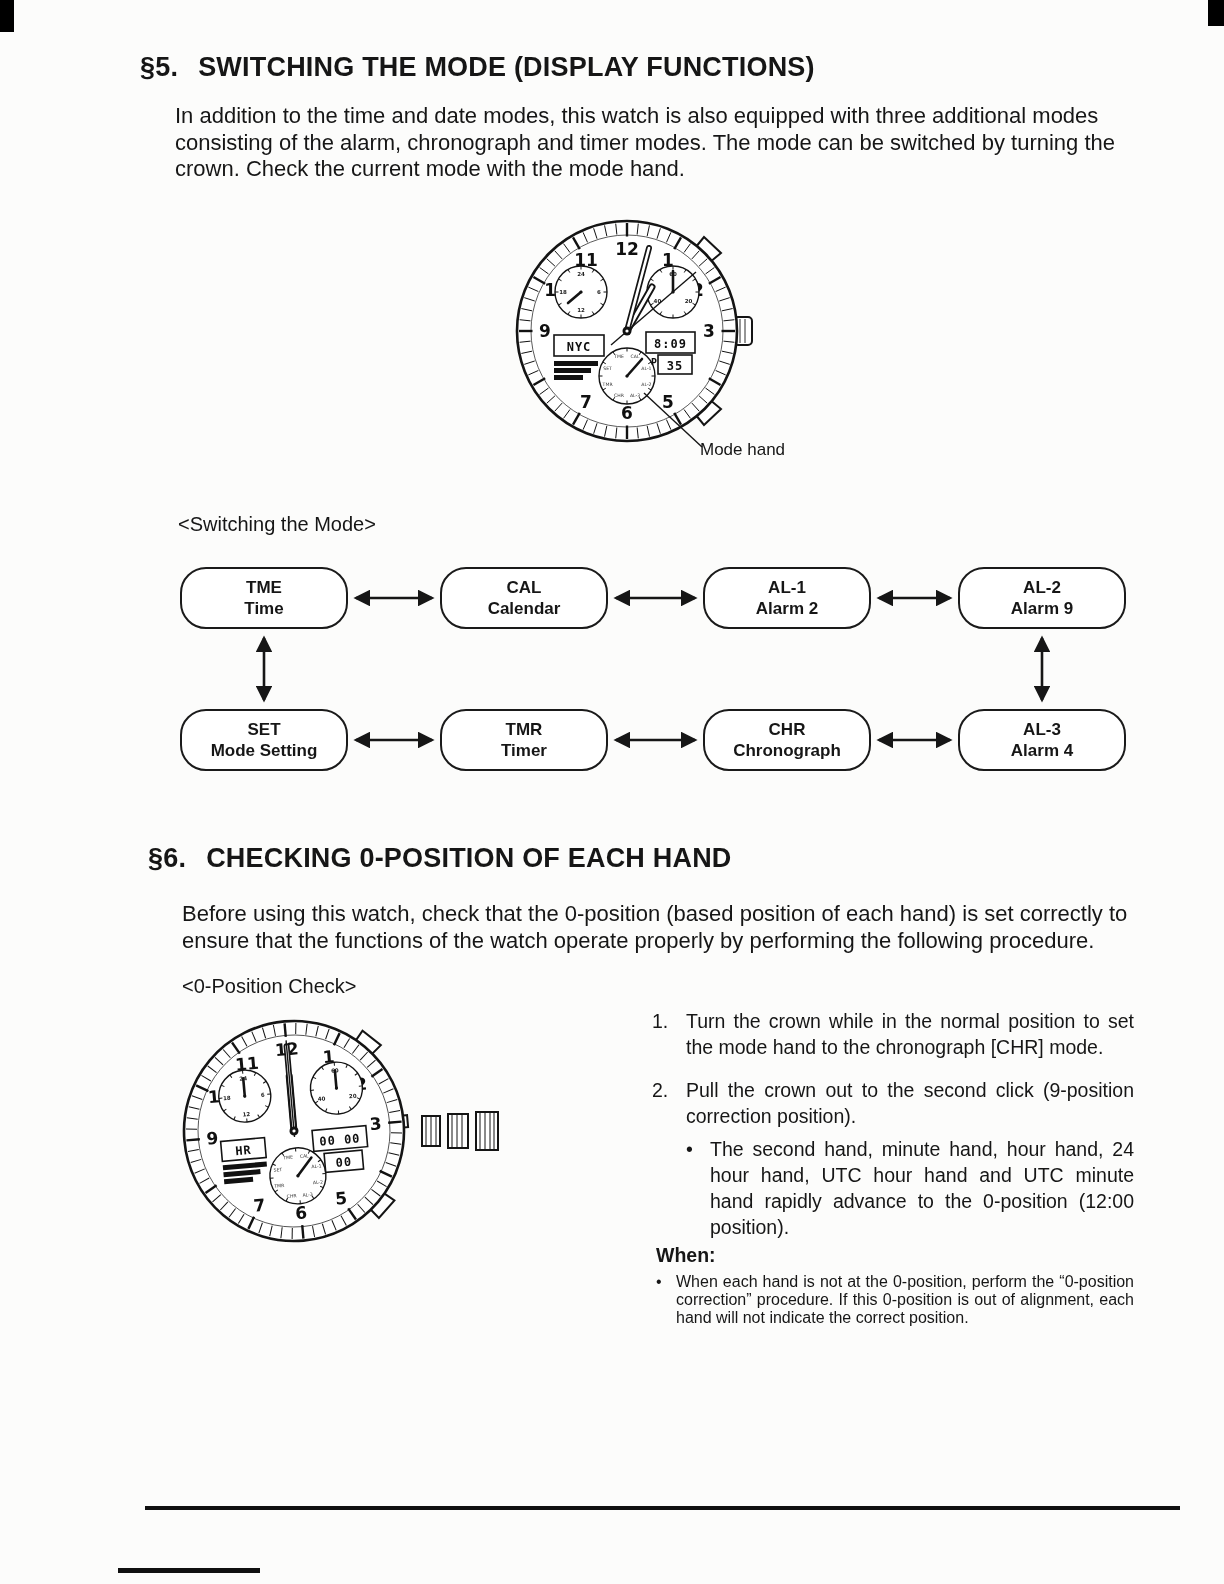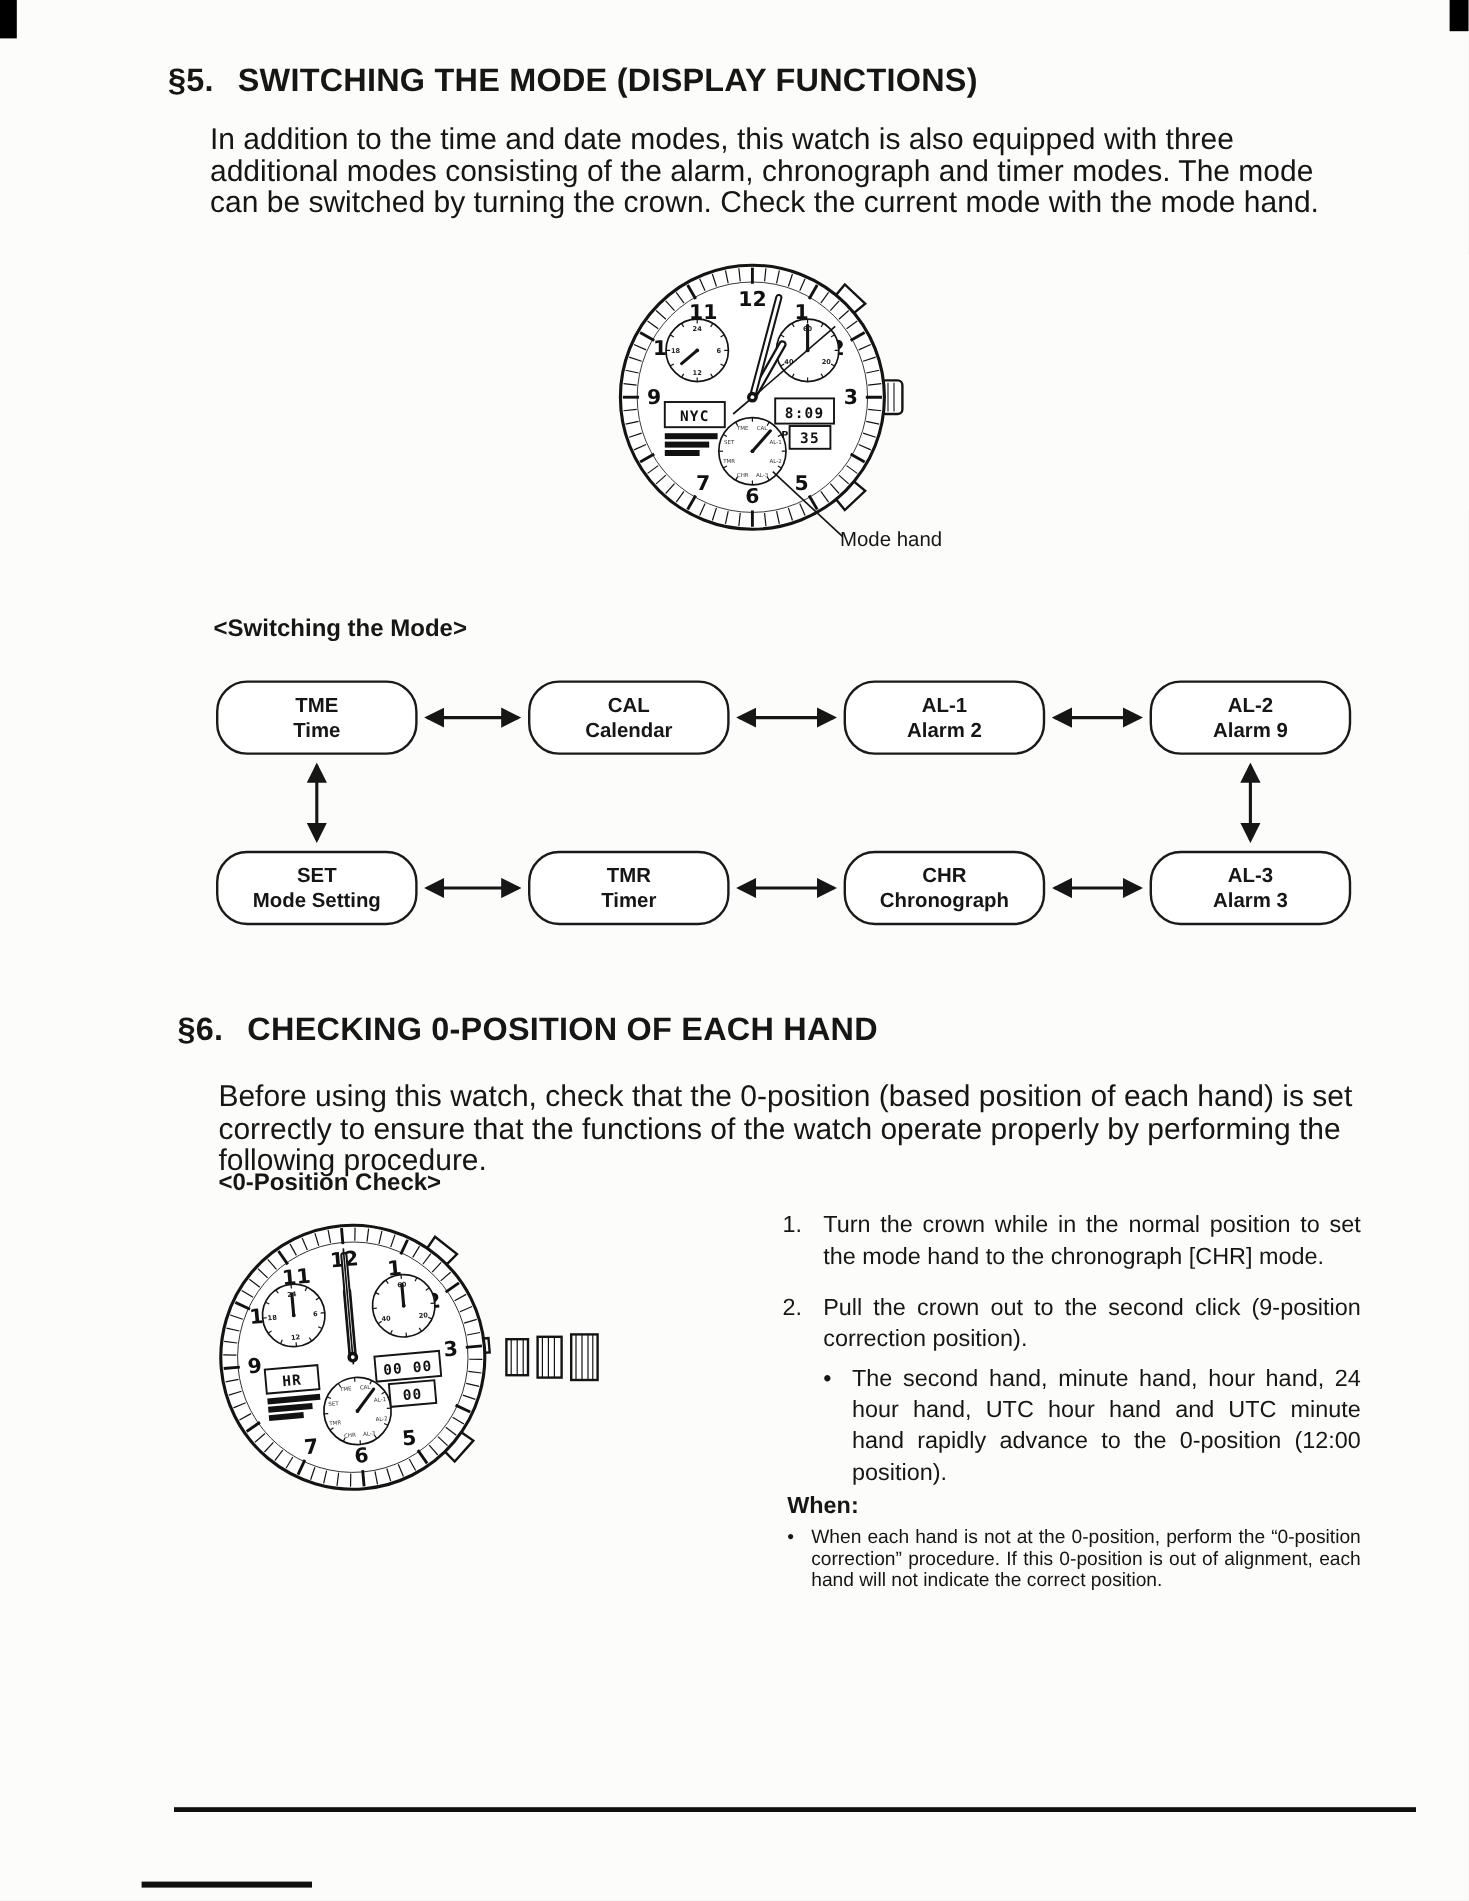--- a/index.html
+++ b/index.html
@@ -1,22 +1,22 @@
 <!DOCTYPE html>
 <html><head>
 <meta charset="utf-8">
 <style>
   *{margin:0;padding:0;box-sizing:border-box}
   html,body{background:#e9e9e9}
   .page{position:relative;width:1224px;height:1584px;background:#fcfcfb;
         font-family:"Liberation Sans",sans-serif;color:#161616;overflow:hidden}
   .abs{position:absolute}
   .h1{display:flex;gap:20px;font-weight:bold;font-size:27px;letter-spacing:.2px}
-  .body-text{font-size:25px;line-height:26.5px}
-  .subhead{font-weight:bold;font-size:20px}
+  .body-text{font-size:22px;line-height:26.5px}
+  .subhead{font-weight:normal;font-size:20px}
   
   .fbox{position:absolute;width:168px;height:62px;border:2.6px solid #1a1a1a;border-radius:26px;
         display:flex;flex-direction:column;align-items:center;justify-content:center;
         font-weight:bold;font-size:17px;line-height:21px;background:#fff;text-align:center}
   .fl{stroke:#161616;stroke-width:2.6}
   
   .cfill{fill:#fff;stroke:#141414;stroke-width:2}
   .hair{stroke:#141414;stroke-width:.9}
   .dialring{fill:#fff;stroke:#141414;stroke-width:2.6}
   .hairline{fill:none;stroke:#141414;stroke-width:.7}
@@ -283,21 +283,21 @@
     <div class="fbox" style="left:260px;top:149px">
       <div>TMR</div>
       <div>Timer</div>
     </div>
     <div class="fbox" style="left:523px;top:149px">
       <div>CHR</div>
       <div>Chronograph</div>
     </div>
     <div class="fbox" style="left:778px;top:149px">
       <div>AL-3</div>
-      <div>Alarm 3</div>
+      <div>Alarm 4</div>
     </div>
   </div>
 
   <div class="abs h1" style="left:148px;top:843px">
     <span>§6.</span>
     <span>CHECKING 0-POSITION OF EACH HAND</span>
   </div>
 
   <div class="abs body-text" style="left:182px;top:901px;width:950px">Before using this watch, check that the 0-position (based position of each hand) is set correctly to ensure that the functions of the watch operate properly by performing the following procedure.</div>
 

